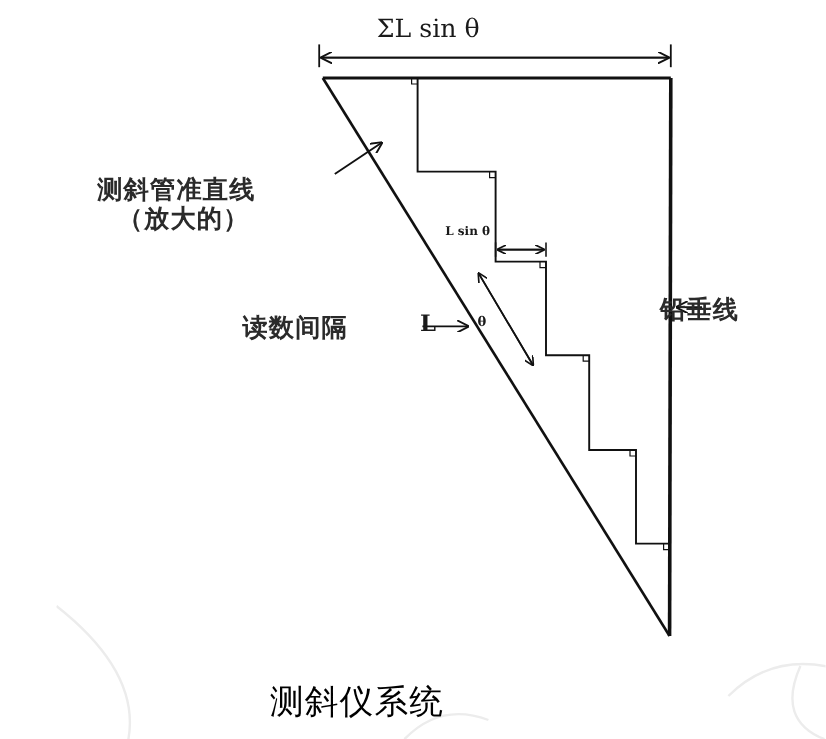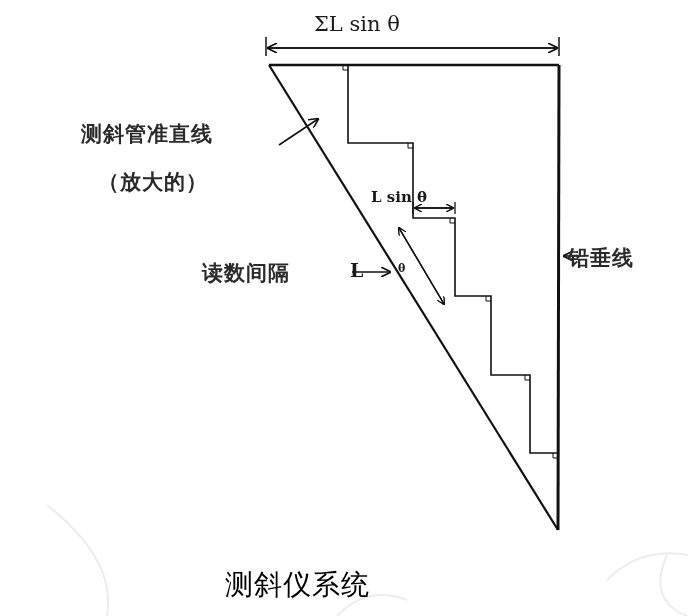--- a/index.html
+++ b/index.html
@@ -2,21 +2,21 @@
 <html><head>
   <meta charset="utf-8">
   <style>
     html, body { margin: 0; padding: 0; background: #ffffff; }
     body { width: 688px; height: 616px; position: relative; overflow: hidden;
            font-family: "DejaVu Serif", "Liberation Serif", serif; color: #111; }
     #stage { position: absolute; left: 0; top: 0; width: 688px; height: 600px; padding-left: 47px; }
     .lbl { position: absolute; white-space: nowrap; color: #1a1a1a; }
     .cn { font-family: "DejaVu Sans", "Liberation Sans", sans-serif; font-weight: bold; font-size: 21px; letter-spacing: 1px; color: #2a2a2a; }
     .math { font-family: "DejaVu Serif", "Liberation Serif", serif; font-size: 21px; }
-    .small { font-family: "DejaVu Serif", "Liberation Serif", serif; font-size: 15px; font-weight: bold; }
+    .small { font-family: "DejaVu Serif", "Liberation Serif", serif; font-size: 10px; font-weight: bold; }
     .caption { font-family: "DejaVu Sans", "Liberation Sans", sans-serif; font-size: 28px; color: #000; letter-spacing: 1px; }
   </style>
 </head>
 <body>
 
 <div id="stage">
   <svg width="688" height="616" viewBox="0 0 688 616">
     <defs>
       <marker id="ah" markerWidth="10" markerHeight="10" refX="9" refY="5" orient="auto" markerUnits="userSpaceOnUse">
         <path d="M0,0 L10,5 L0,10" fill="none" stroke="#111" stroke-width="1.6"></path>
@@ -74,19 +74,19 @@
       <line x1="305" y1="272" x2="343" y2="272" marker-end="url(#ah)"></line>
       <line x1="538" y1="256" x2="517" y2="256" marker-end="url(#ah)"></line>
     </g>
   </svg>
 
   <div class="lbl math" style="left:314px; top:12px;">ΣL sin θ</div>
   <div class="lbl small" style="left:371px; top:188px;">L sin θ</div>
   <div class="lbl small" style="left:398px; top:262px; font-size:11px;">θ</div>
   <div class="lbl math" style="left:350px; top:259px; font-weight:bold; font-size:19px;">L</div>
 
-  <div class="lbl cn" style="left:81px; top:120px;">测斜管准直线</div>
+  <div class="lbl cn" style="left:81px; top:144px;">测斜管准直线</div>
   <div class="lbl cn" style="left:202px; top:259px;">读数间隔</div>
   <div class="lbl cn" style="left:98px; top:168px;">（放大的）</div>
-  <div class="lbl cn" style="left:568px; top:244px;">铅垂线</div>
+  <div class="lbl cn" style="left:550px; top:244px;">铅垂线</div>
 
   <div class="lbl caption" style="left:225px; top:566px;">测斜仪系统</div>
 </div>
 
 </body></html>

